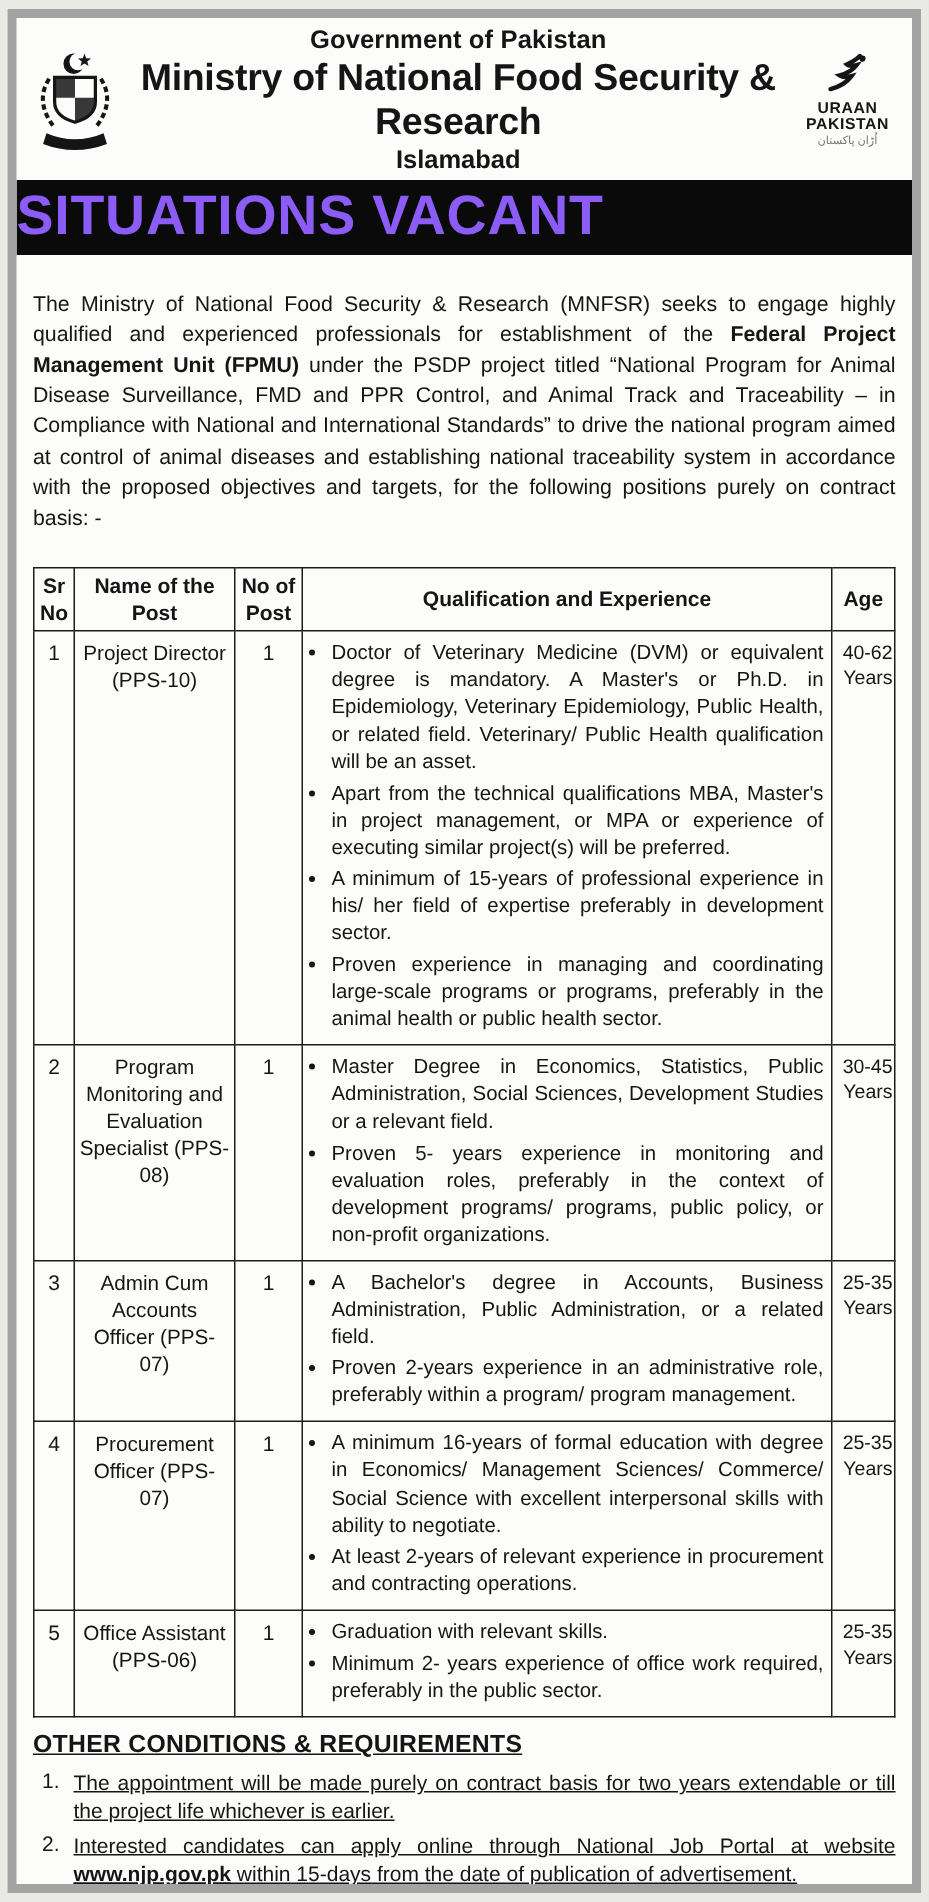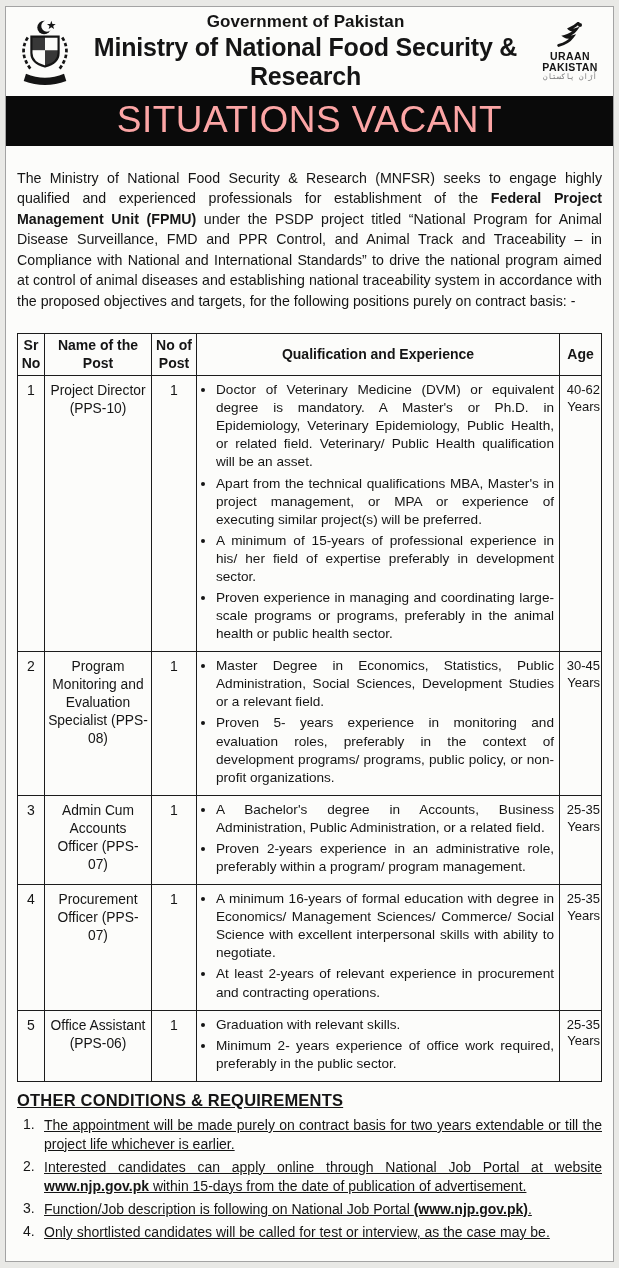--- a/index.html
+++ b/index.html
@@ -14,45 +14,44 @@
     background:#e9e9e6;
     box-sizing:border-box;
     padding:6px 5px;
     margin:0 auto;
     position:relative;
   }
   .ad {
     height:100%;
     box-sizing:border-box;
     background:#fcfcfa;
-    border:1px solid #a3a3a3;
+    border:6px solid #a3a3a3;
     display:flex;
     flex-direction:column;
     overflow:hidden;
   }
 
   
   .hdr {
     display:flex; align-items:center;
     padding:5px 8px 4px 8px; gap:6px;
   }
   .emblem-wrap { width:62px; flex:0 0 62px; display:flex; justify-content:center; }
   .titles { flex:1; text-align:center; line-height:1.16; }
   .t-gov { font-size:17px; font-weight:600; letter-spacing:.1px; }
   .t-min { font-size:25px; font-weight:800; letter-spacing:-.2px; margin:1px 0; }
   .t-city { font-size:17px; font-weight:700; }
   .uraan { width:70px; flex:0 0 70px; text-align:center; line-height:1.05; }
   .uraan .u-line { font-size:10.5px; font-weight:800; letter-spacing:.4px; }
-  .uraan .u-urdu { font-size:7.5px; color:#777; font-family:Liberation Mono, monospace; margin-top:1px; }
+  .uraan .u-urdu { font-size:7.5px; color:#777; font-family:Liberation Serif, serif; margin-top:1px; }
 
   
   .banner {
-    background:#0a0a0a; color:#fca5a5;
-    text-align:center;
-    font-size:37px; font-weight:400;
+    background:#0a0a0a; color:#8b5cf6;
+    font-size:37px; font-weight:700;
     letter-spacing:.5px;
     padding:3px 0 5px 0;
     transform-origin:center;
   }
 
   
   .intro {
     padding:8px 11px 6px 11px;
     font-size:14.2px; line-height:1.44;
     text-align:justify;
@@ -118,20 +117,21 @@
           <path d="M17 22 h15 v15 h-15 Z" fill="#151515" opacity="0.85"></path>
           <path d="M32 37 h15 v3 q0 11 -15 15 Z" fill="#151515" opacity="0.85"></path>
           <path d="M13 23 q-11 17 4 36" stroke="#151515" stroke-width="3" fill="none" stroke-dasharray="4 2.6"></path>
           <path d="M51 23 q11 17 -4 36" stroke="#151515" stroke-width="3" fill="none" stroke-dasharray="4 2.6"></path>
           <path d="M11 63 q21 9 42 0 l2.5 8 q-23.5 9 -47 0 Z" fill="#151515"></path>
         </svg>
       </div>
       <div class="titles">
         <div class="t-gov">Government of Pakistan</div>
         <div class="t-min">Ministry of National Food Security &amp; Research</div>
+        <div class="t-city">Islamabad</div>
       </div>
       <div class="uraan">
         <svg width="36" height="26" viewBox="0 0 40 30" aria-hidden="true">
           <path d="M7 27 q11 -3 16 -10 q-6 1.5 -9 -0.5 q9 -2.5 13 -8 q-5.5 1.5 -7.5 -0.5 q6.5 -3 10 -6.5" stroke="#151515" stroke-width="3.4" fill="none" stroke-linecap="round"></path>
           <circle cx="31.5" cy="3.5" r="2.4" fill="#151515"></circle>
         </svg>
         <div class="u-line">URAAN</div>
         <div class="u-line">PAKISTAN</div>
         <div class="u-urdu">اُڑان پاکستان</div>
       </div>

